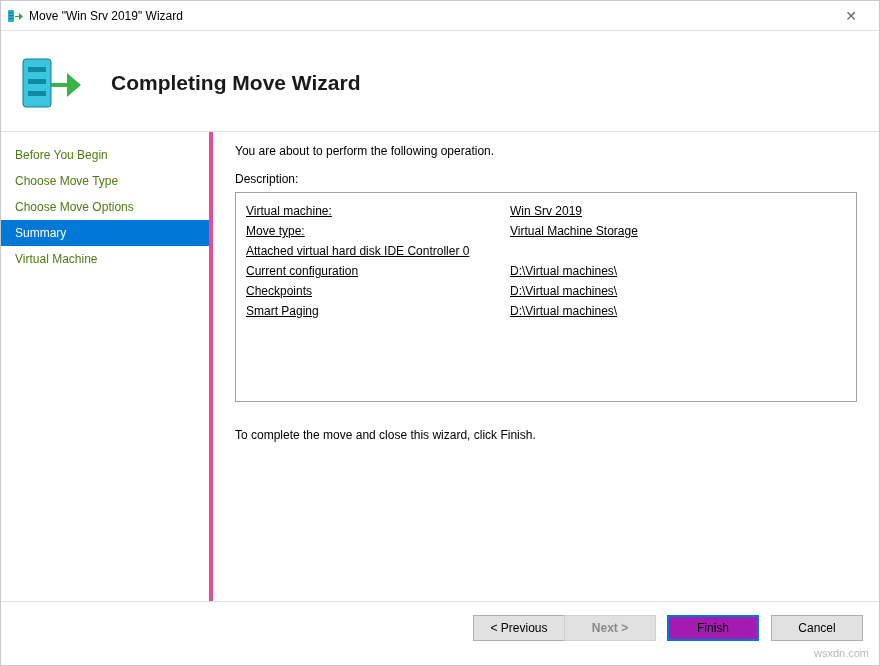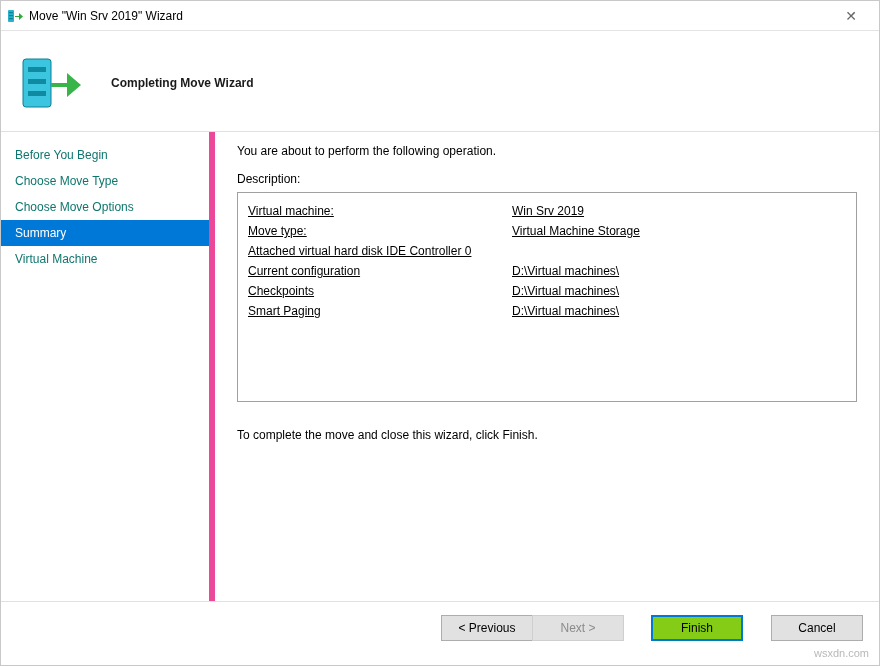--- a/index.html
+++ b/index.html
@@ -25,44 +25,44 @@
   .titlebar .app-icon { width: 16px; height: 16px; margin-right: 6px; flex-shrink: 0; }
   .titlebar .title { flex: 1; font-size: 12px; color: #000; }
   .titlebar .close { width: 40px; text-align: center; font-size: 14px; color: #666; }
 
   .header {
     display: flex;
     align-items: center;
     padding: 20px 18px 16px 18px;
   }
   .header .wiz-icon { width: 64px; height: 64px; flex-shrink: 0; margin-right: 28px; }
-  .header h1 { font-size: 12px; font-weight: 600; margin: 0; color: #1a1a1a; }
+  .header h1 { font-size: 21px; font-weight: 600; margin: 0; color: #1a1a1a; }
 
   .body {
     display: flex;
     border-top: 1px solid #e0e0e0;
     height: 470px;
   }
   .steps {
     width: 208px;
     flex-shrink: 0;
     padding: 10px 0 0 0;
   }
   .step {
     padding: 4px 14px;
     font-size: 12px;
-    color: #0f766e;
+    color: #4d7c0f;
     line-height: 18px;
     cursor: default;
   }
   .step.selected { background: #0078d7; color: #fff; }
 
   .content {
     flex: 1;
-    border-left: 6px solid #ec4899;
+    border-left: 4px solid #ec4899;
     padding: 12px 22px 12px 22px;
     font-size: 12px;
   }
   .intro { margin: 0 0 14px 0; }
   .desc-label { margin: 0 0 6px 0; }
   .desc-box {
     border: 1px solid #a0a0a0;
     padding: 8px 10px;
     height: 210px;
     overflow: auto;
@@ -72,35 +72,35 @@
   .desc-row .k { width: 264px; flex-shrink: 0; }
   .desc-row .v { flex: 1; }
   .instr { margin-top: 26px; }
 
   .footer {
     border-top: 1px solid #e0e0e0;
     height: 52px;
     display: flex;
     justify-content: flex-end;
     align-items: center;
-    gap: 28px;
+    gap: 12px;
     padding: 0 16px;
   }
   .btn {
     min-width: 92px;
     height: 26px;
     font-family: inherit;
     font-size: 12px;
     background: #e1e1e1;
     border: 1px solid #adadad;
     color: #000;
     padding: 0 10px;
   }
-  .btn.disabled { color: #8a8a8a; background: #e1e1e1; border-color: #cfcfcf; }
-  .btn.default { background: #84cc16; border: 2px solid #0078d7; }
+  .btn.disabled { color: #8a8a8a; background: #e1e1e1; border-color: #cfcfcf; font-weight: bold; }
+  .btn.default { background: #a21caf; border: 2px solid #0078d7; }
   .btn-group { display: flex; gap: 0; }
   .btn-group .btn { margin-right: -1px; }
 
   .watermark { position: absolute; bottom: 6px; right: 10px; font-size: 11px; color: #b8b8b8; margin-left: 28px; }
 </style>
 </head>
 <body>
 
 <div class="titlebar">
   <span class="app-icon">

